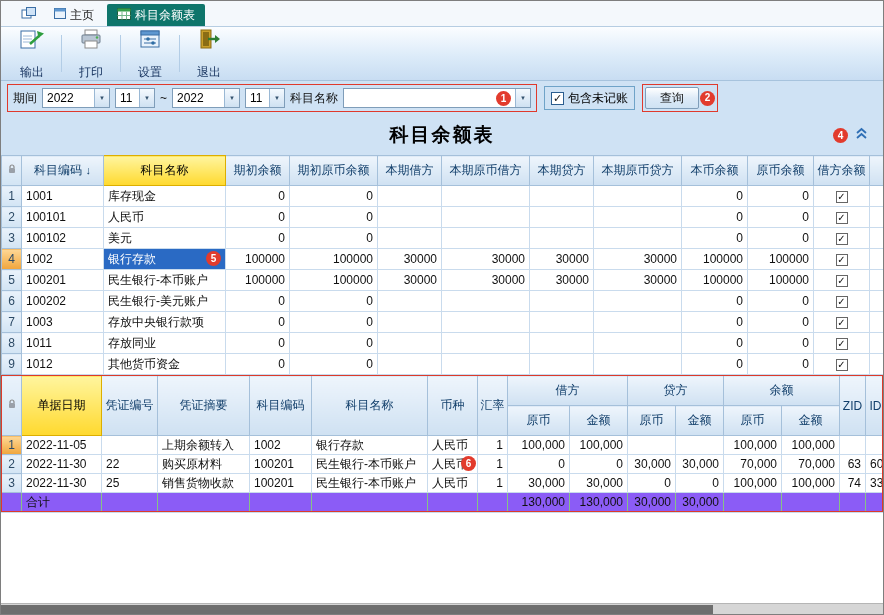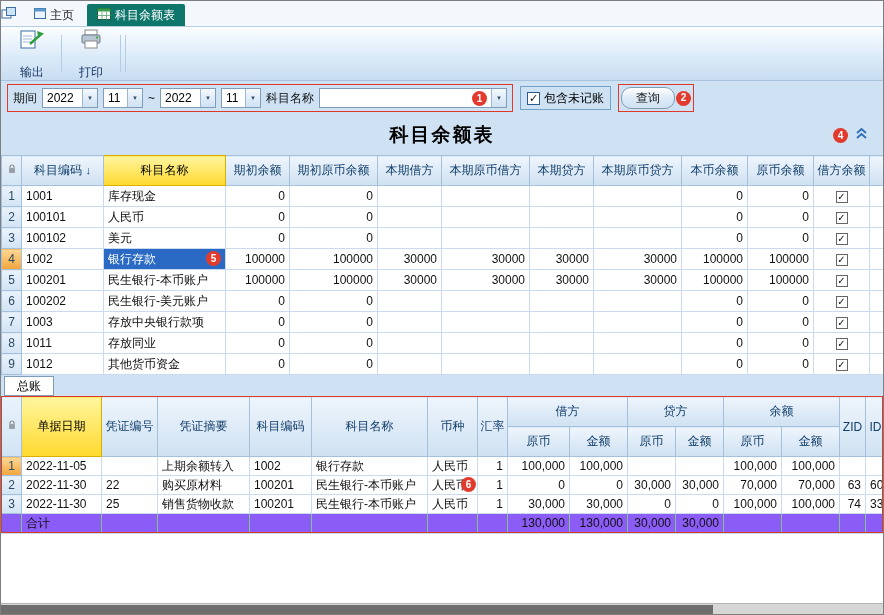--- a/index.html
+++ b/index.html
@@ -1,46 +1,46 @@
 <!DOCTYPE html>
 <html><head>
 <meta charset="utf-8">
 <style>
   *{box-sizing:border-box;margin:0;padding:0}
   html,body{width:884px;height:615px}
   body{font-family:"Liberation Sans","DejaVu Sans",sans-serif;font-size:12px;background:#fff}
   .window{width:884px;height:615px;border:1px solid #7e7e7e;background:#cfe2f4;display:flex;flex-direction:column;overflow:hidden}
 
   
-  .tabbar{height:26px;background:#f4f8fc;border-bottom:1px solid #b6cde2;display:flex;align-items:flex-end;padding:2px 0 0 0;gap:3px}
+  .tabbar{height:26px;background:#f4f8fc;border-bottom:1px solid #b6cde2;display:flex;align-items:flex-end;padding:2px 0 0 20px;gap:3px}
   .winswitch{align-self:center;margin-right:4px}
   .tab{display:flex;align-items:center;gap:4px;height:22px;padding:0 10px;color:#222;border-radius:2px 2px 0 0}
   .tab.active{background:#0e756b;color:#fff}
 
   
   .toolbar{height:54px;background:linear-gradient(#fbfdff,#dcebf9 55%,#c8ddf2);border-bottom:1px solid #a7c3dd;display:flex;align-items:stretch;padding:2px 4px}
   .tbtn{width:54px;display:flex;flex-direction:column;align-items:center;justify-content:center;gap:10px;color:#17335f;cursor:default}
   .tlabel{font-size:12px}
   .tsep{width:1px;background:#b3cde6;margin:6px 2px}
 
   
   .filterbar{height:34px;display:flex;align-items:center;padding:3px 6px;gap:7px}
   .red-box{display:flex;align-items:center;gap:5px;border:1px solid #e0392c;padding:3px 5px;height:28px}
   .flabel{color:#111;white-space:nowrap}
   .combo{height:20px;background:#fff;border:1px solid #7f9db9;display:flex;align-items:center;position:relative}
   .combo .val{flex:1;padding:0 4px;overflow:hidden;white-space:nowrap}
   .combo .arrow{width:15px;height:100%;background:linear-gradient(#f4f9fe,#cfe1f2);border-left:1px solid #9ab8d4;display:flex;align-items:center;justify-content:center;font-size:6px;color:#35536f}
-  .w56{width:56px}.w40{width:40px}
+  .w56{width:68px}.w40{width:40px}
   .subject{width:188px}
   .level{width:74px}
   .chk-box{border:1px solid #6fa3c8;padding:2px 6px;height:24px;display:flex;align-items:center;gap:4px;white-space:nowrap}
   .cb{width:13px;height:13px;border:1px solid #2a5d8f;background:#fff;display:inline-flex;align-items:center;justify-content:center;font-size:11px;line-height:1;color:#111;font-weight:bold}
   .cb.sm{width:12px;height:12px;font-size:10px;border-color:#666}
   .query-wrap{border:1px solid #e0392c;padding:2px;display:flex;align-items:center;gap:1px}
-  .btn{height:22px;padding:0 14px;font-family:inherit;font-size:12px;color:#111;background:linear-gradient(#ffffff,#ddeaf7 50%,#cfe2f3);border:1px solid #7f9db9;border-radius:10px}
+  .btn{height:22px;padding:0 14px;font-family:inherit;font-size:12px;color:#111;background:linear-gradient(#ffffff,#ddeaf7 50%,#cfe2f3);border:1px solid #7f9db9;border-radius:2px}
   .level-group{margin-left:auto;display:flex;align-items:center;gap:6px}
 
   
   .badge{min-width:15px;height:15px;border-radius:50%;background:#e23b2d;color:#fff;font-size:10px;font-weight:bold;display:inline-flex;align-items:center;justify-content:center;line-height:1;flex:0 0 auto}
   .b-in{position:absolute;right:19px;top:2px}
   .abs5{position:absolute;right:4px;top:2px}
   .abs6{position:absolute;right:1px;top:1px}
 
   
   .titlebar{height:40px;position:relative;display:flex;align-items:center;justify-content:center}
@@ -122,21 +122,41 @@
     <div class="tbtn">
       <span><svg width="24" height="24" viewBox="0 0 24 24">
             <rect x="6" y="3" width="12" height="5" fill="#fff" stroke="#8a8a8a"></rect>
             <rect x="3" y="8" width="18" height="8" rx="1" fill="#b9c6d4" stroke="#6e7e8e"></rect>
             <rect x="6" y="14" width="12" height="7" fill="#fff" stroke="#8a8a8a"></rect>
             <circle cx="18" cy="10.5" r="1.2" fill="#4caf50"></circle>
           </svg></span>
       <span class="tlabel">打印</span>
     </div>
     <div class="tsep"></div>
+    <div class="tbtn">
+      <span><svg width="24" height="24" viewBox="0 0 24 24">
+            <rect x="3" y="4" width="18" height="16" fill="#eaf3fc" stroke="#3a6ea5"></rect>
+            <rect x="3" y="4" width="18" height="4" fill="#5e97d0" stroke="#3a6ea5"></rect>
+            <line x1="6" y1="12" x2="18" y2="12" stroke="#3a6ea5"></line>
+            <line x1="6" y1="16" x2="18" y2="16" stroke="#3a6ea5"></line>
+            <circle cx="10" cy="12" r="1.8" fill="#2e6da4"></circle>
+            <circle cx="15" cy="16" r="1.8" fill="#2e6da4"></circle>
+          </svg></span>
+      <span class="tlabel">设置</span>
+    </div>
     <div class="tsep"></div>
+    <div class="tbtn">
+      <span><svg width="24" height="24" viewBox="0 0 24 24">
+            <rect x="4" y="3" width="10" height="18" fill="#caa02a" stroke="#8a6d14"></rect>
+            <rect x="6" y="5" width="6" height="14" fill="#8a6d14"></rect>
+            <path d="M11 12 H19" stroke="#2e7d32" stroke-width="2.4"></path>
+            <polygon points="18,8 23,12 18,16" fill="#2e7d32"></polygon>
+          </svg></span>
+      <span class="tlabel">退出</span>
+    </div>
   </div>
 
   <div class="filterbar">
     <div class="red-box">
       <span class="flabel">期间</span>
       <div class="combo w56">
           <span class="val">2022</span>
           <span class="arrow">▼</span>
         </div>
       <div class="combo w40">
@@ -350,23 +370,20 @@
       <td class="num"></td>
       <td class="num"></td>
       <td class="num">0</td>
       <td class="num">0</td>
       <td class="center"><span class="cb sm">✓</span></td>
       <td class="fillcell"></td>
     </tr>
     </tbody>
   </table>
 
-  <div class="substrip">
-    <div class="sheet-tab">总账</div>
-  </div>
 
   <div class="detail-wrap">
   <table class="grid detail">
     <colgroup>
       <col style="width:20px">
           <col style="width:80px">
           <col style="width:56px">
           <col style="width:92px">
           <col style="width:62px">
           <col style="width:116px">

